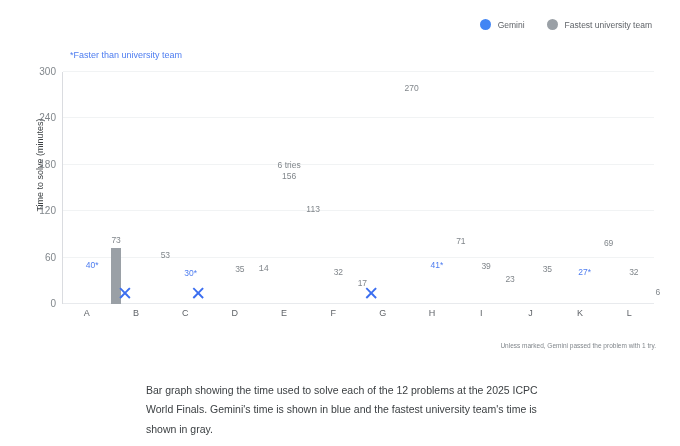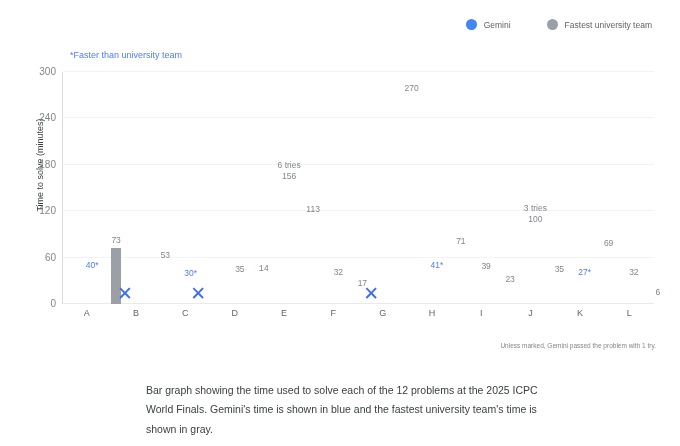--- a/index.html
+++ b/index.html
@@ -16,21 +16,21 @@
     overflow: hidden;
   }
 
   
   .legend {
     position: absolute;
     top: 19px;
     right: 28px;
     display: flex;
     align-items: center;
-    gap: 36px;
+    gap: 22px;
     padding-left: 40px;
   }
   .legend-item {
     display: flex;
     align-items: center;
     gap: 7px;
   }
   .legend-swatch {
     width: 11px;
     height: 11px;
@@ -340,25 +340,20 @@
               <div class="bar-value">39</div>
             </div>
           </div>
           <div class="bar-slot">
             <div class="bar team" style="height: 17.7867px;">
               <div class="bar-value">23</div>
             </div>
           </div>
         </div>
         <div class="group">
-          <div class="bar-slot">
-            <div class="bar gemini" style="height: 77.3333px;">
-              <div class="bar-value"><span class="tries-note">3 tries</span>100</div>
-            </div>
-          </div>
           <div class="bar-slot">
             <div class="bar team" style="height: 27.0667px;">
               <div class="bar-value">35</div>
             </div>
           </div>
         </div>
         <div class="group">
           <div class="bar-slot">
             <div class="bar gemini" style="height: 24.7467px;">
               <div class="bar-value faster">27*</div>

